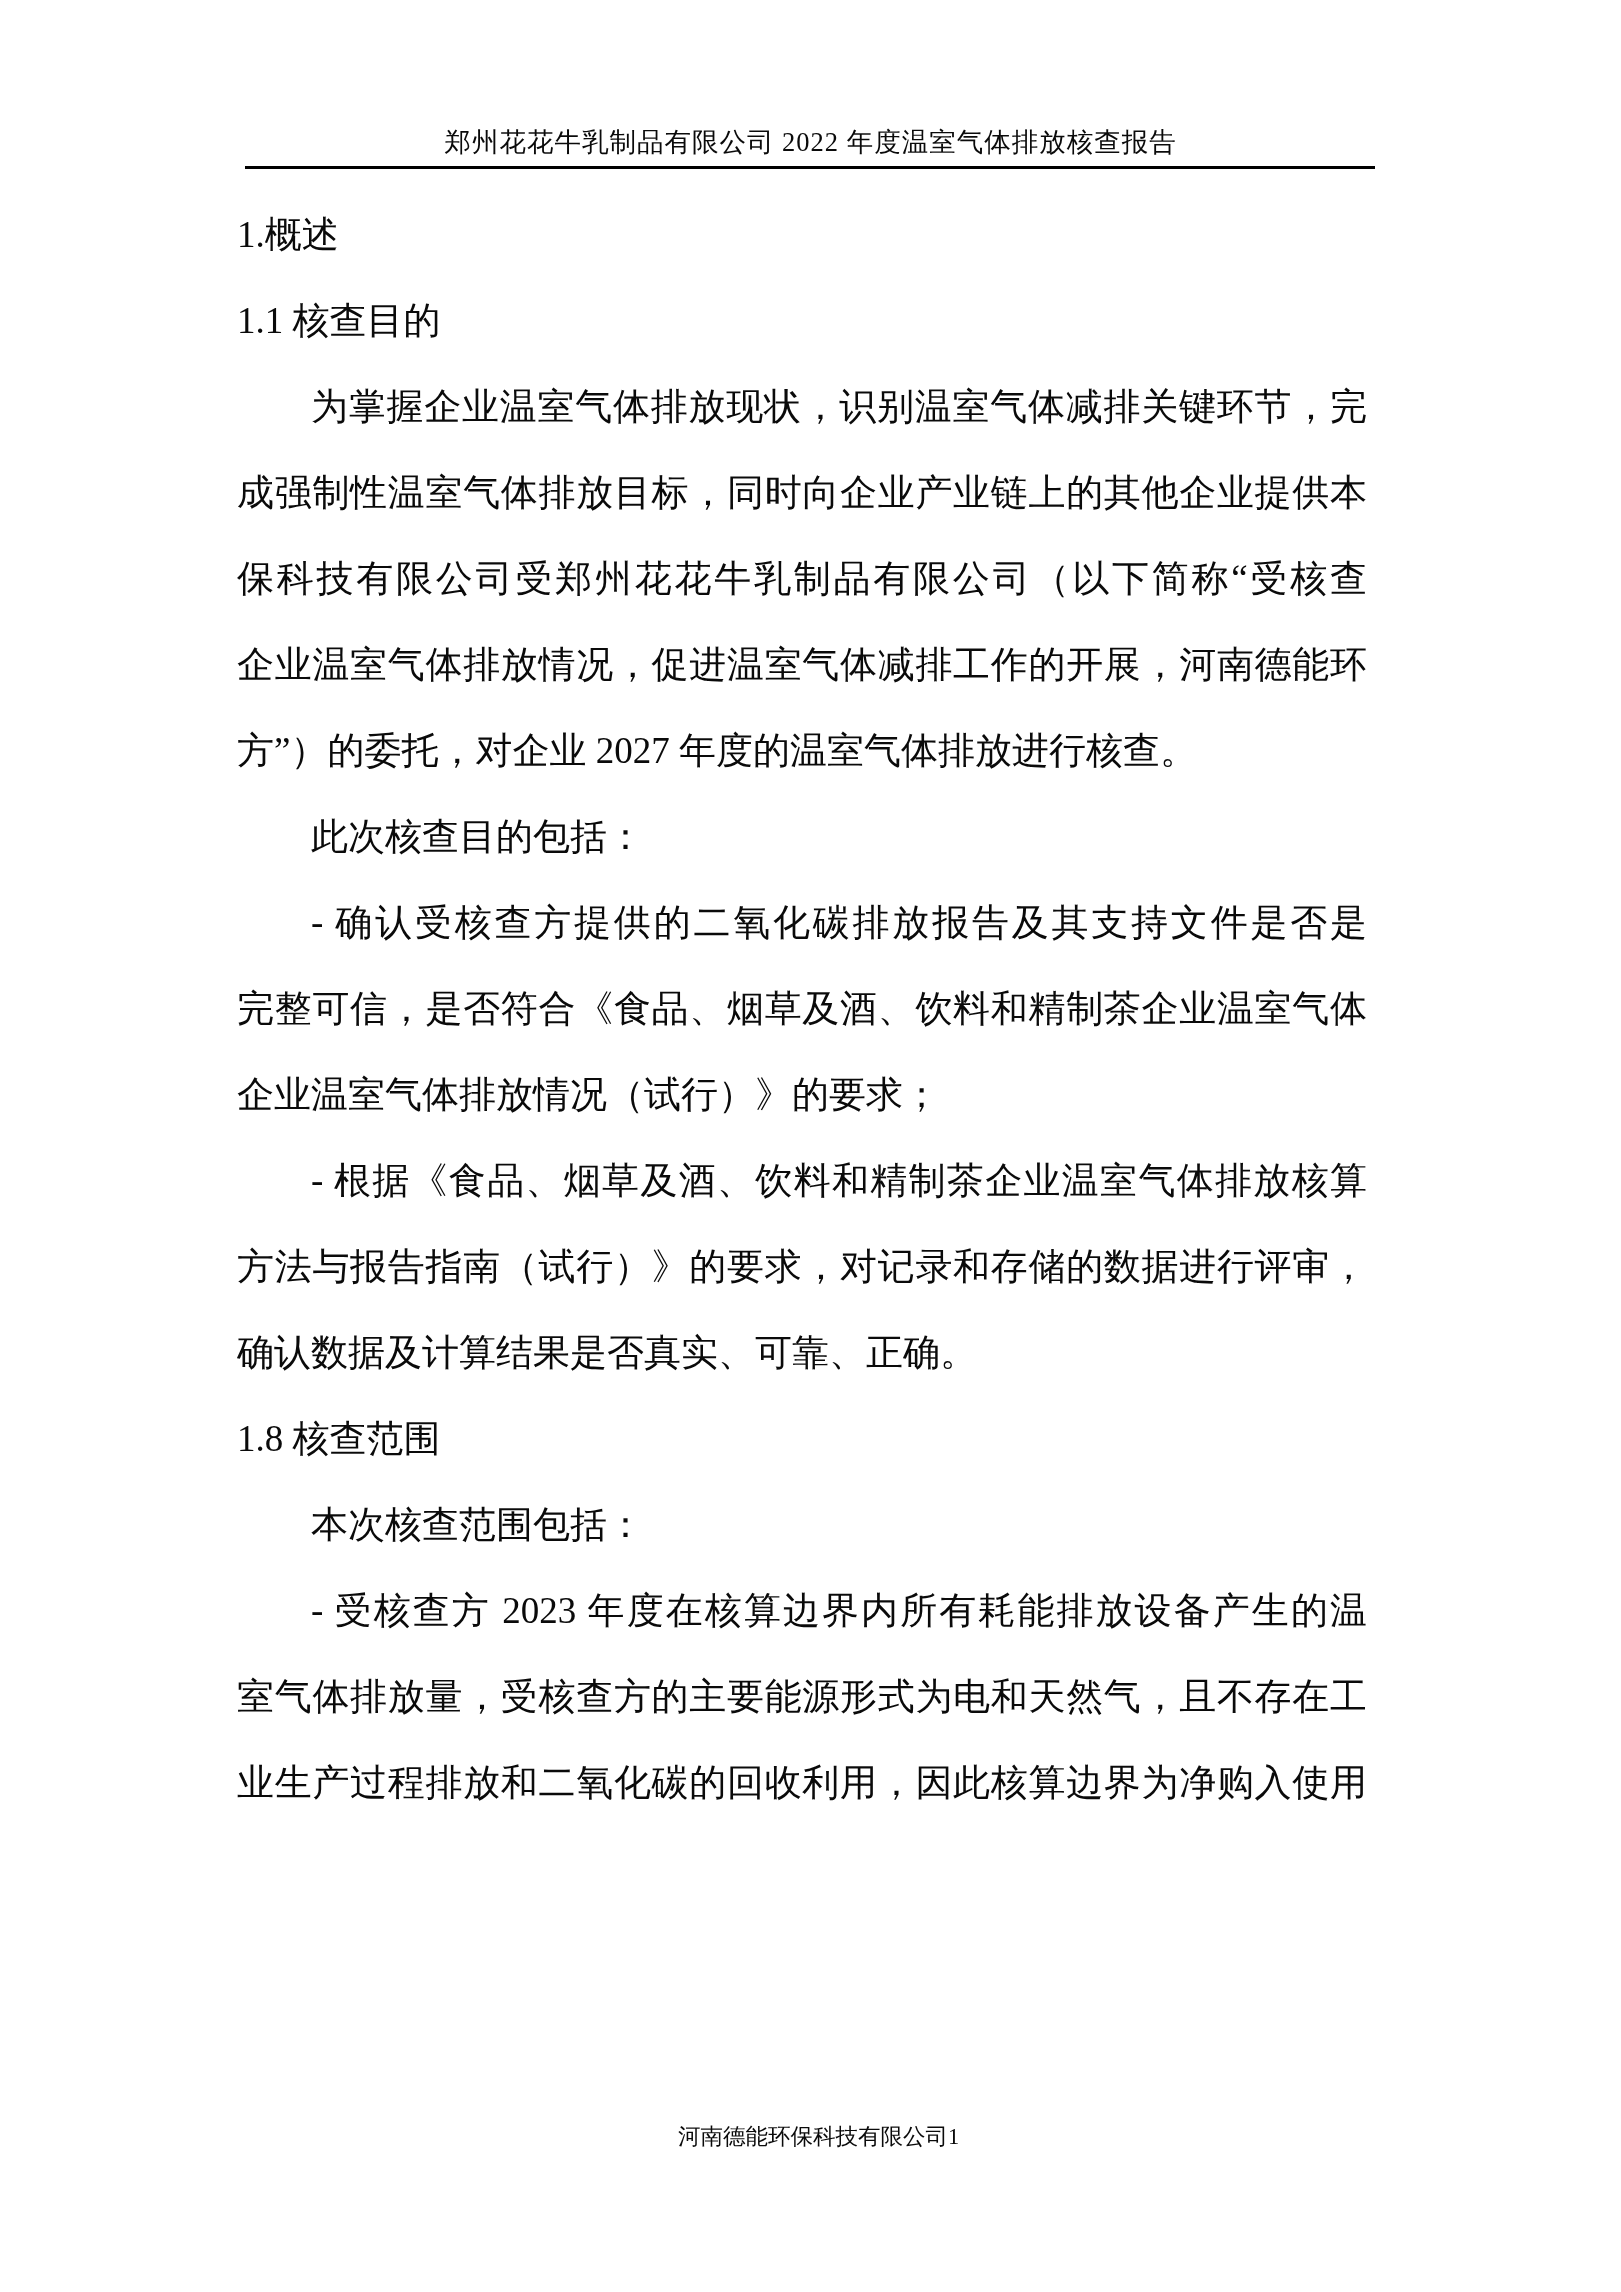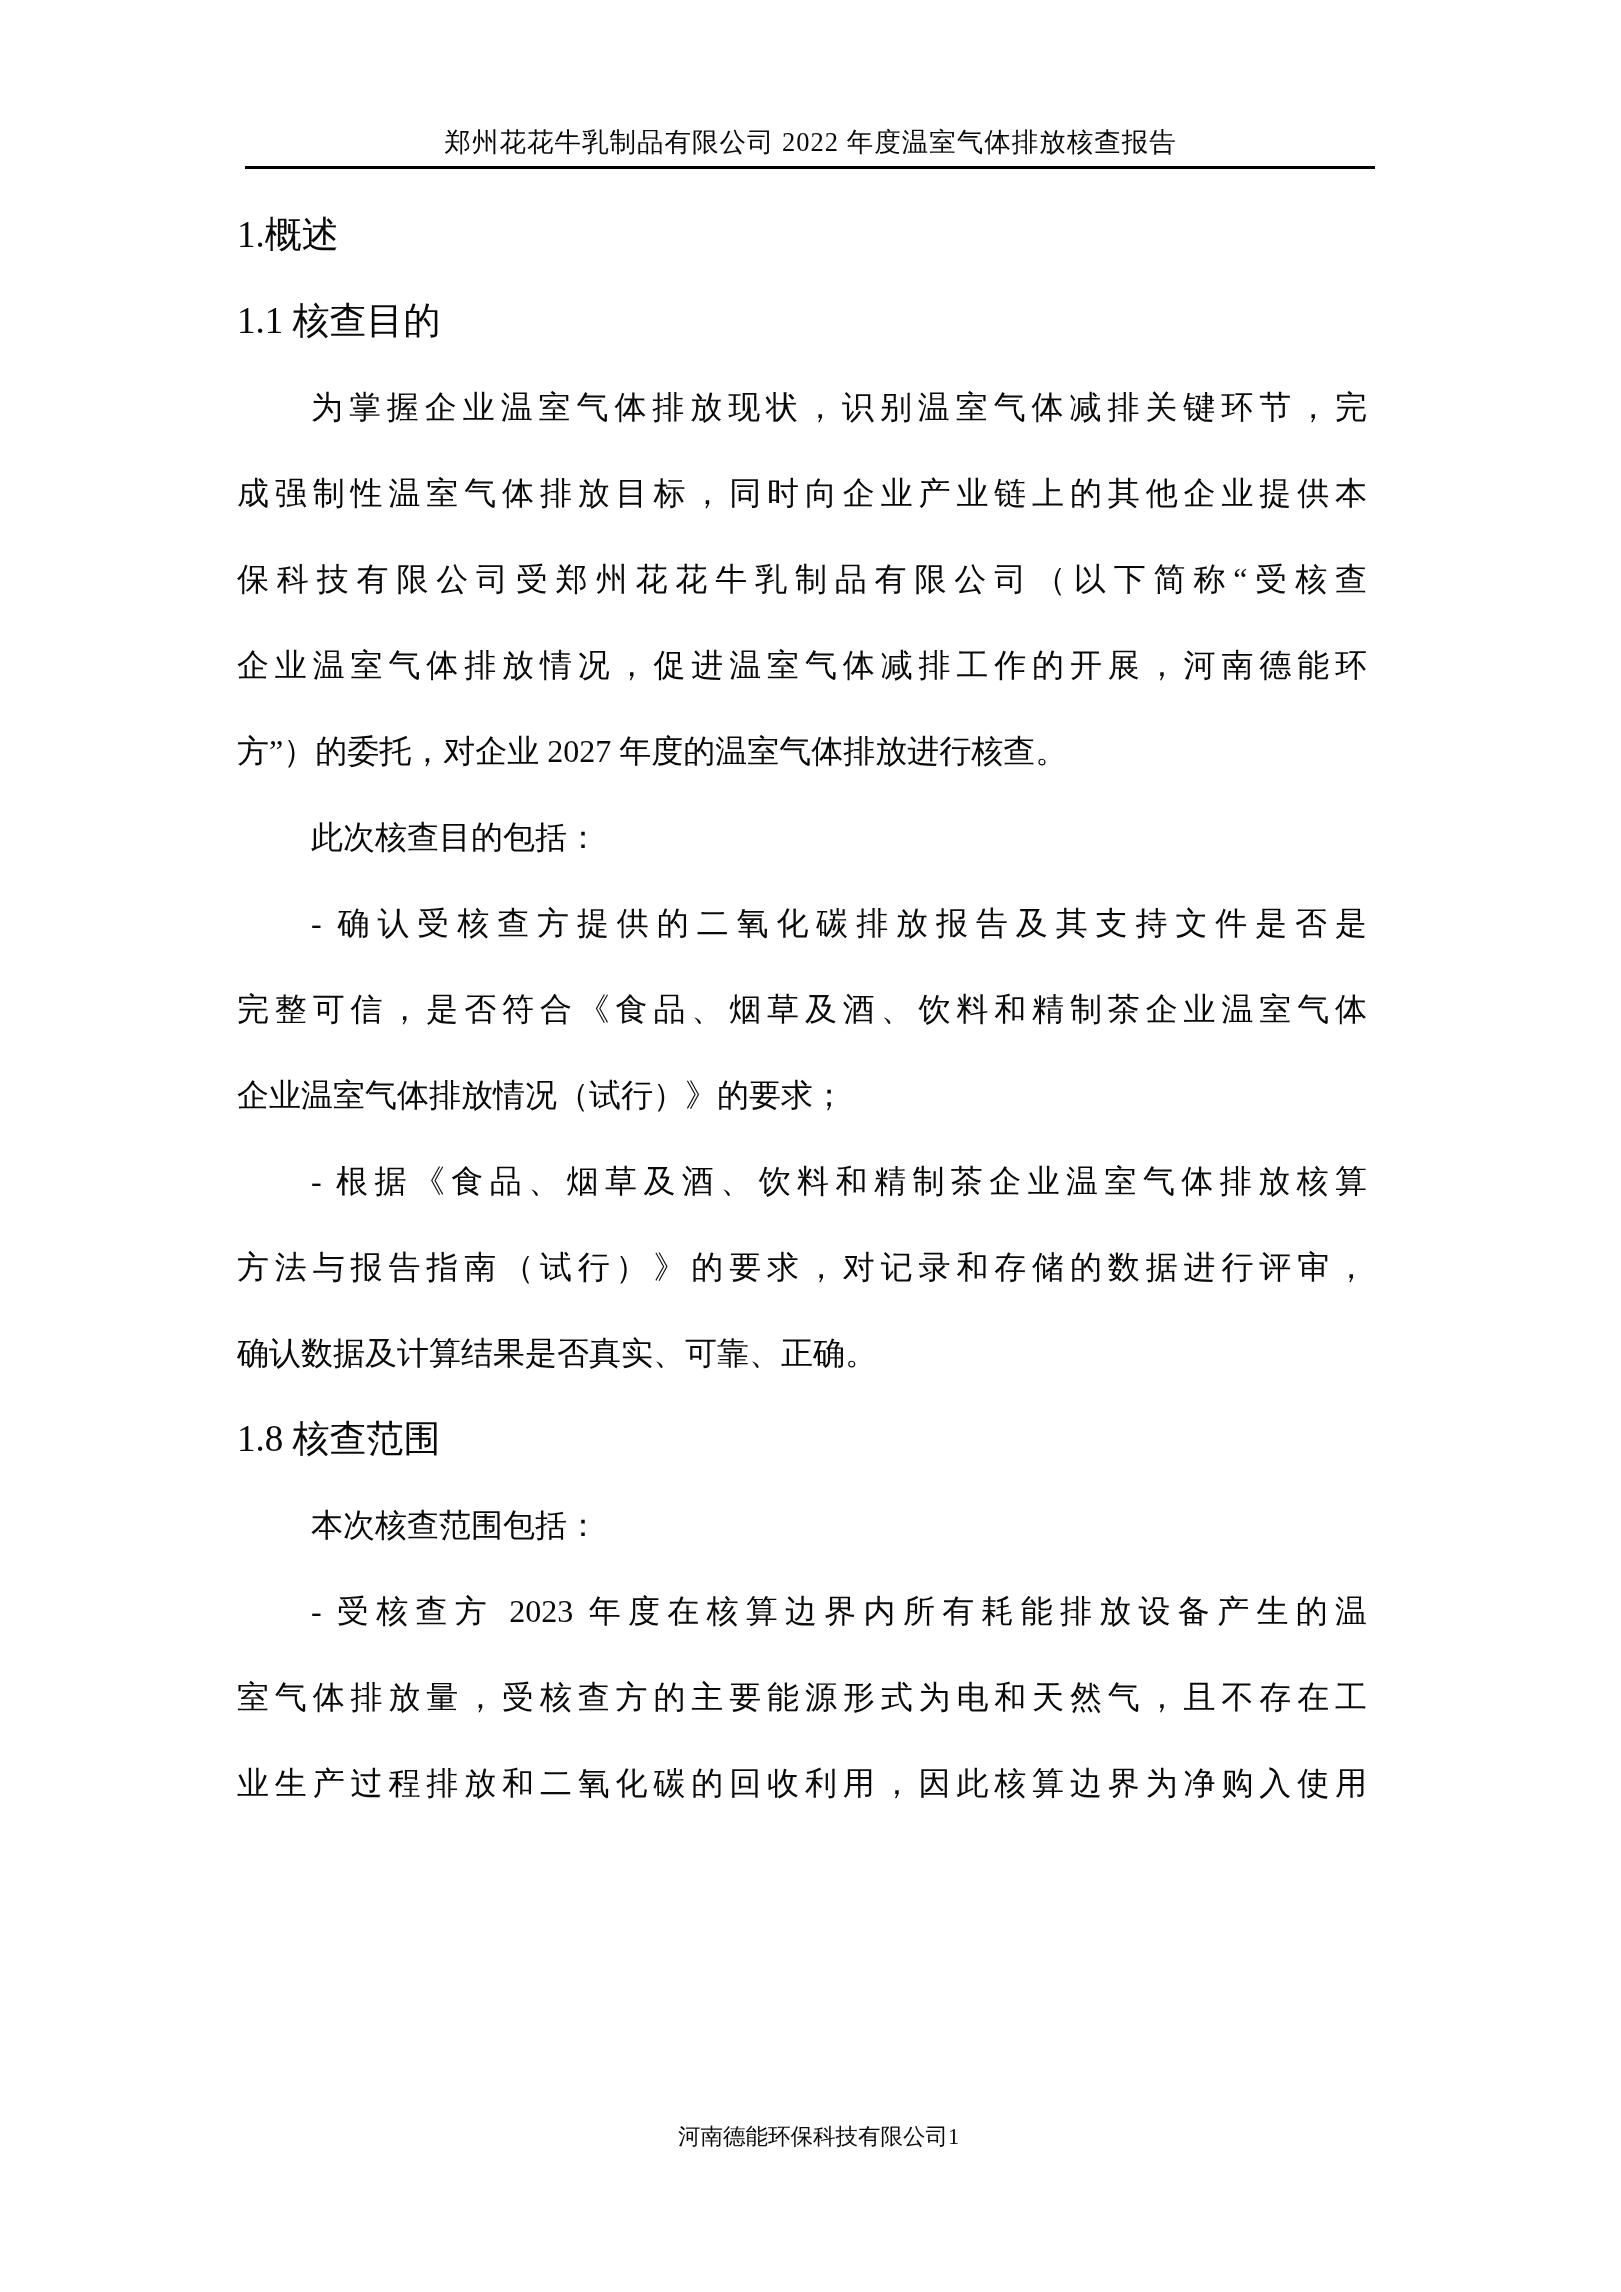--- a/index.html
+++ b/index.html
@@ -37,21 +37,21 @@
   }
   .content {
     position: absolute;
     top: 192px;
     left: 237px;
     width: 1130px;
   }
   .line {
     height: 86px;
     line-height: 86px;
-    font-size: 32px;
+    font-size: 37px;
     text-align: left;
     overflow: visible;
   }
   .line.heading {
     font-size: 37px;
   }
   .line.indent {
     padding-left: 74px;
   }
   .line.fill {

